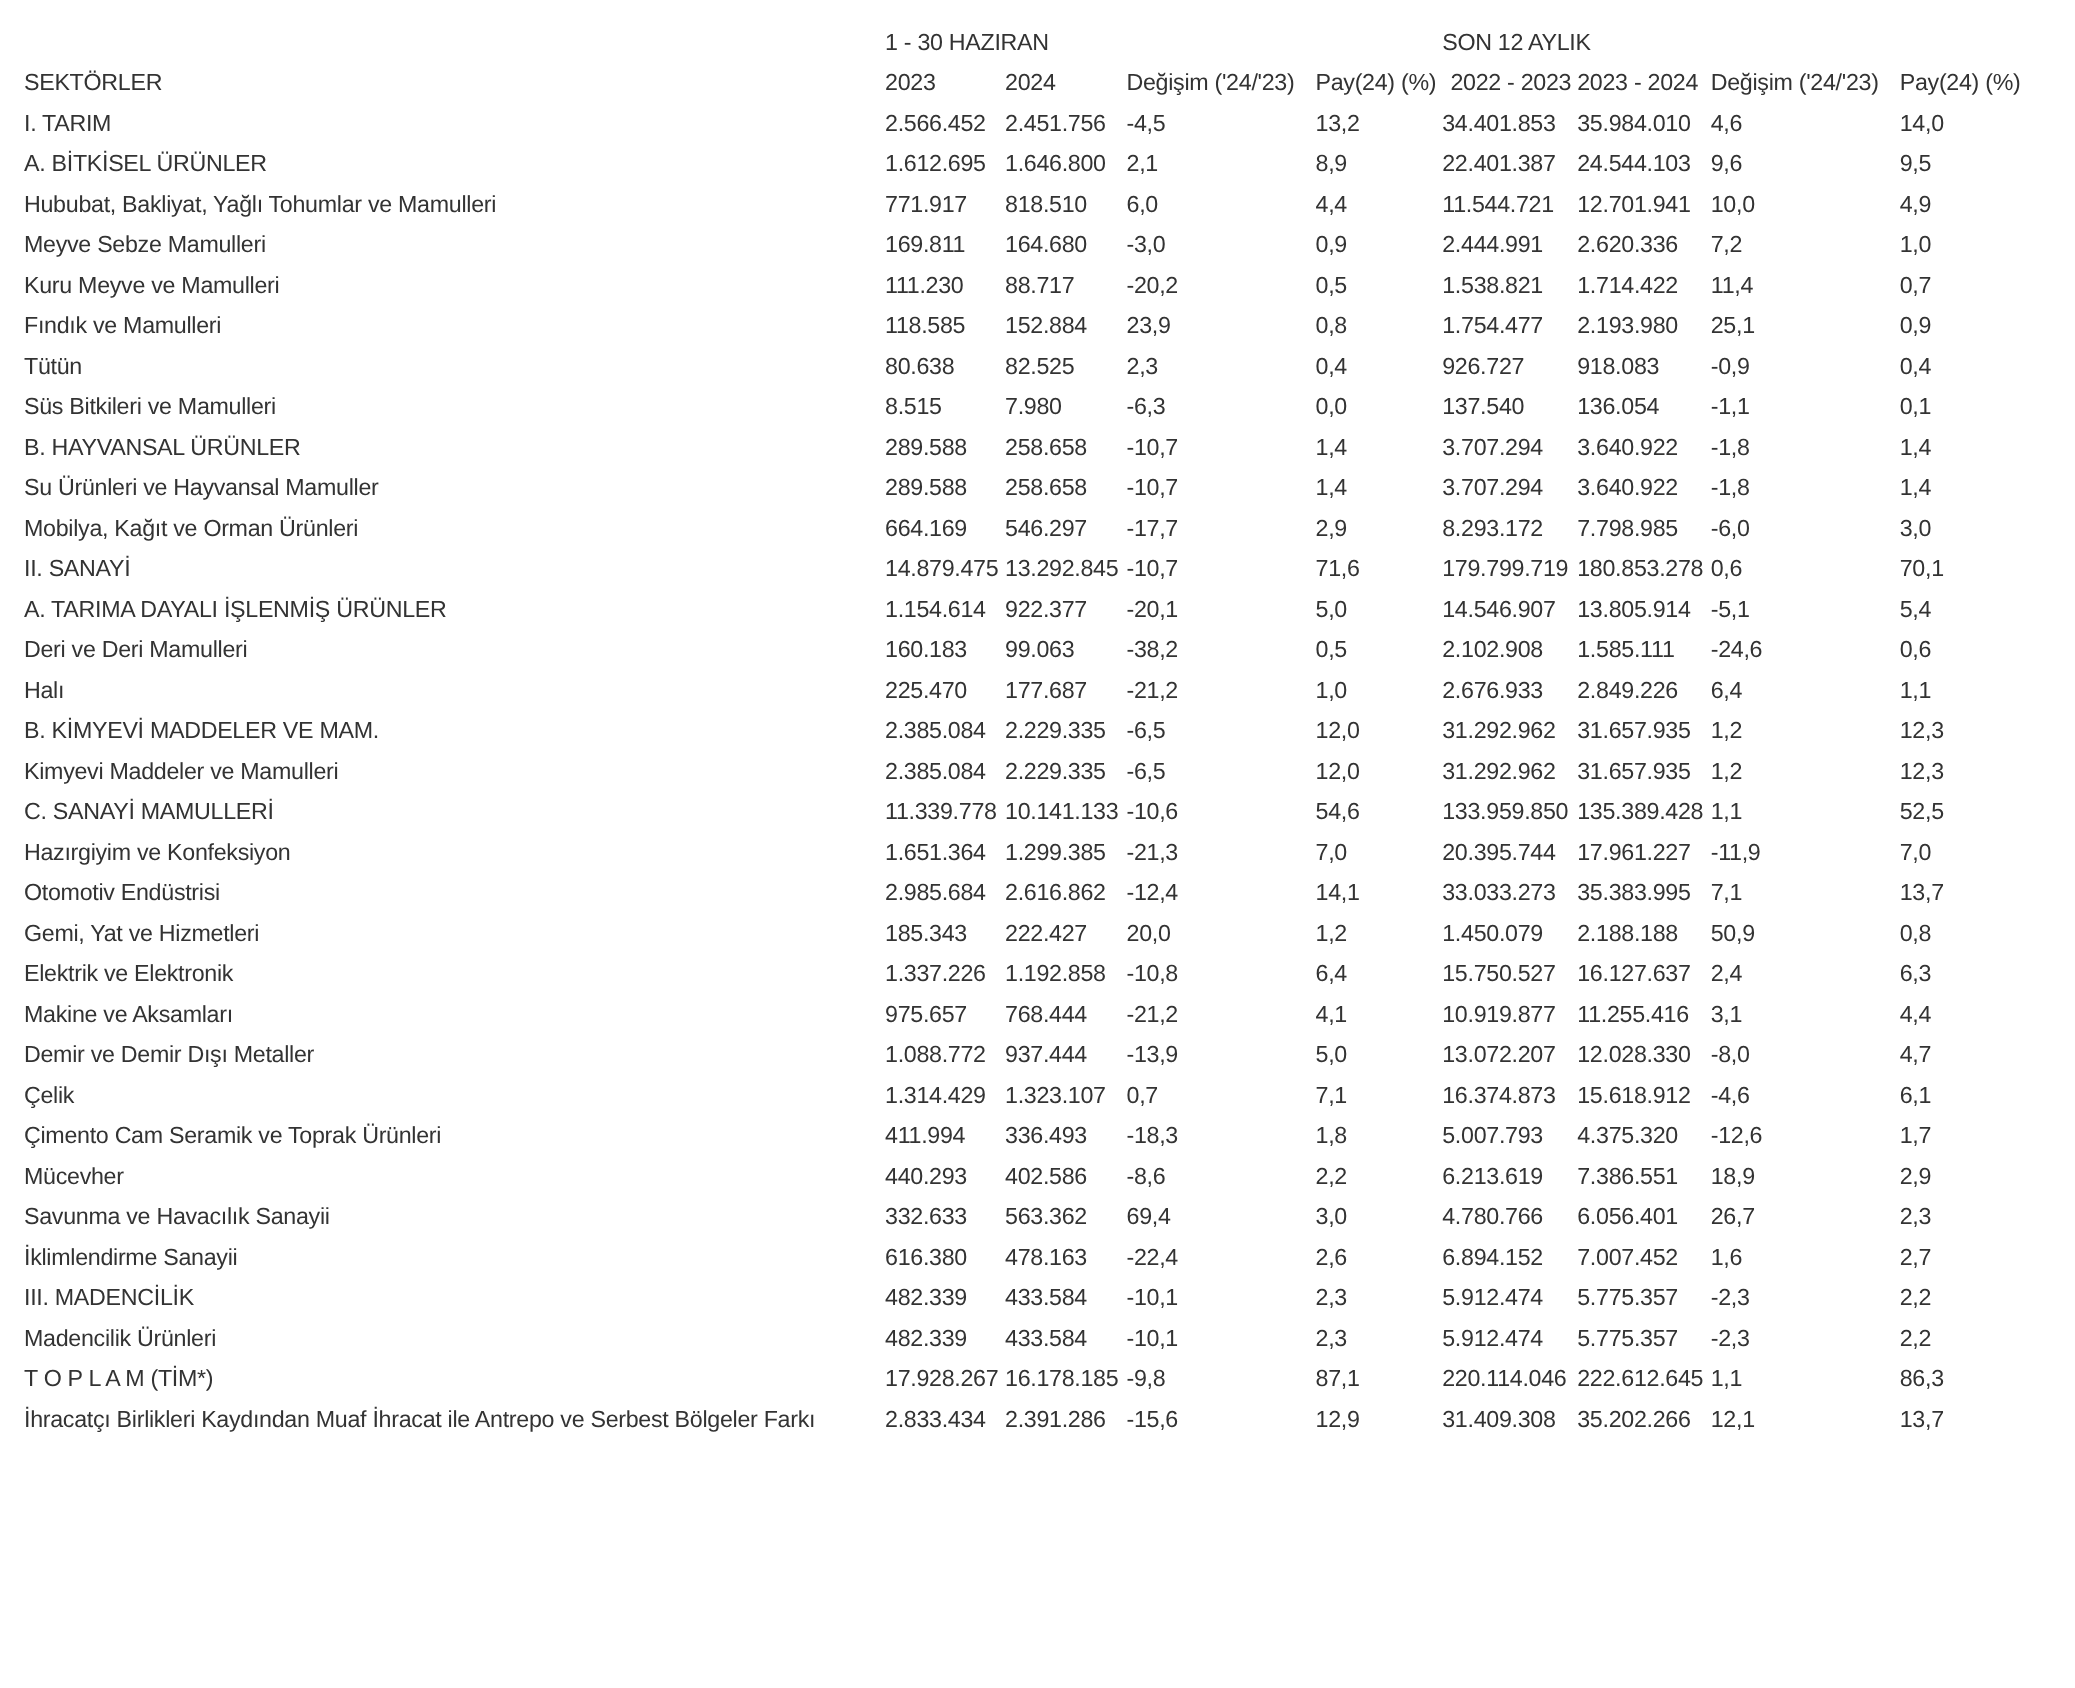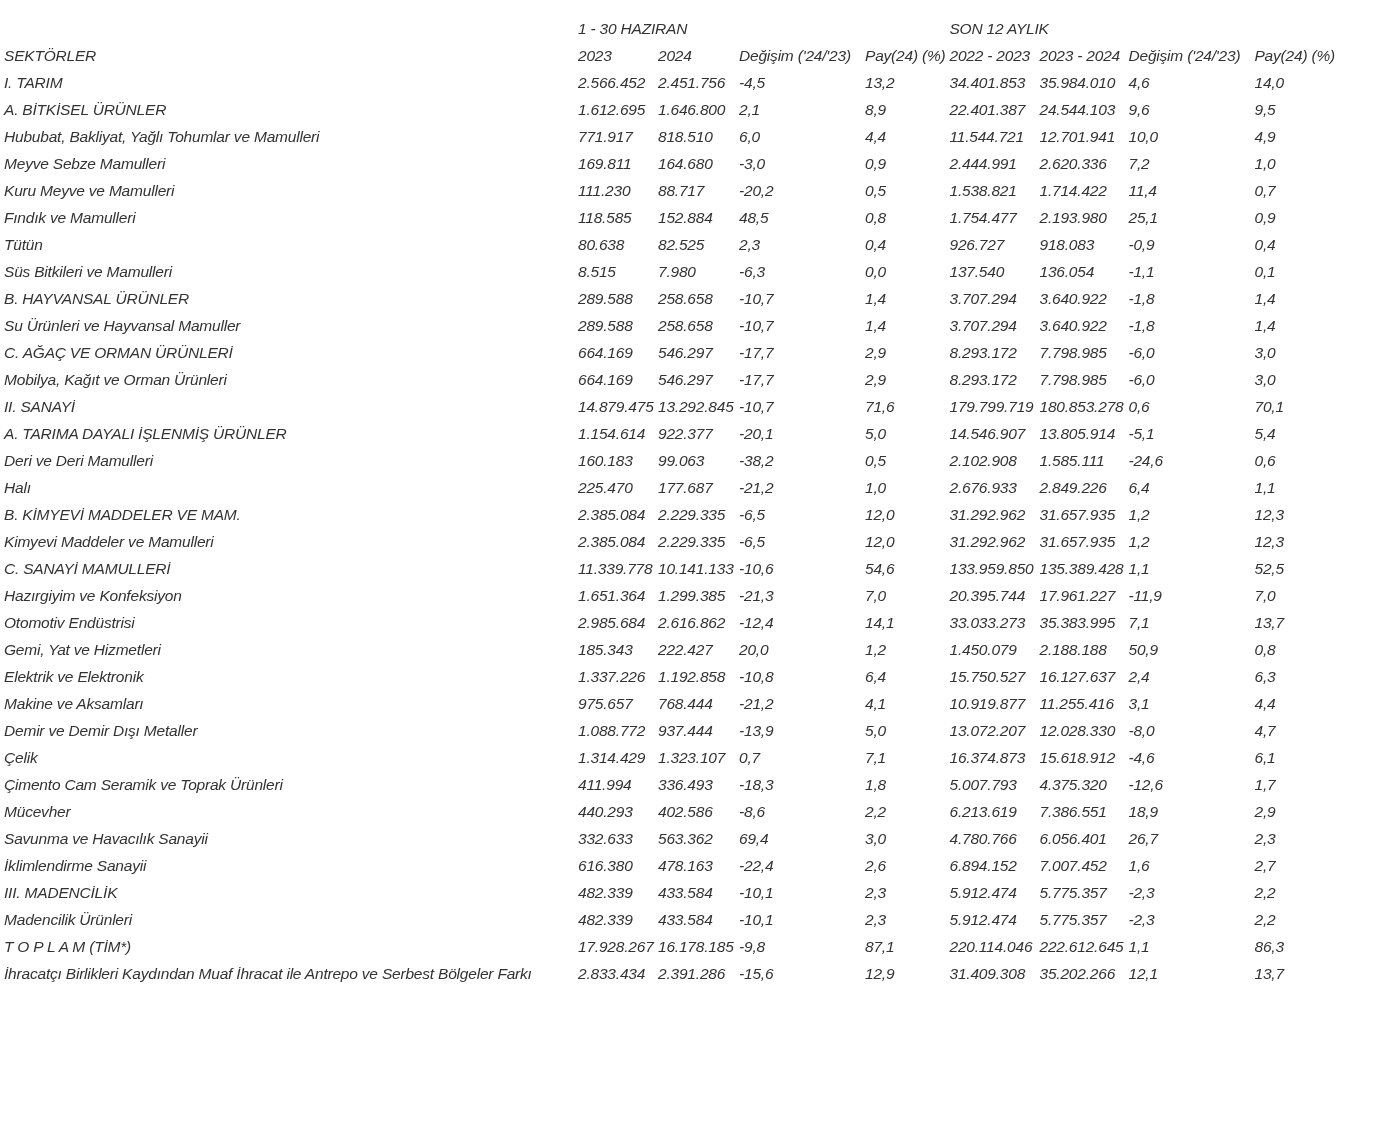--- a/index.html
+++ b/index.html
@@ -2,34 +2,34 @@
 <html><head>
 <meta charset="utf-8">
 <style>
   html, body { margin: 0; padding: 0; background: #ffffff; }
   body {
     width: 1383px; height: 1125px; overflow: hidden;
     font-family: "Liberation Sans", "DejaVu Sans", sans-serif;
     color: #333333; font-size: 15.5px;
   }
   table {
-    position: absolute; left: 2px; top: 15px;
-    border-collapse: collapse; border-spacing: 0; font-style: italic;
+    position: absolute; left: 14px; top: 15px;
+    border-collapse: collapse; border-spacing: 0;
   }
   td, th {
     padding: 0 2px; height: 27px; line-height: 27px;
     white-space: nowrap; text-align: left; font-weight: normal;
     vertical-align: middle; letter-spacing: -0.2px;
   }
   .c-label { width: 570px; margin-left: 28px; }
   .c-v1 { width: 76px; }
   .c-v2 { width: 77px; }
   .c-ch { width: 122px; }
   .c-pay { width: 79px; }
-  .c-v3 { width: 86px; }
+  .c-v3 { width: 86px; text-align: right; }
   .c-v4 { width: 85px; }
   .c-ch2 { width: 122px; }
   .c-pay2 { width: 80px; }
 </style>
 </head>
 <body>
 
 <table>
   <thead>
     <tr>
@@ -102,21 +102,21 @@
         <td>0,5</td>
         <td>1.538.821</td>
         <td>1.714.422</td>
         <td>11,4</td>
         <td>0,7</td>
       </tr>
       <tr>
         <td class="c-label">Fındık ve Mamulleri</td>
         <td>118.585</td>
         <td>152.884</td>
-        <td>48,5</td>
+        <td>23,9</td>
         <td>0,8</td>
         <td>1.754.477</td>
         <td>2.193.980</td>
         <td>25,1</td>
         <td>0,9</td>
       </tr>
       <tr>
         <td class="c-label">Tütün</td>
         <td>80.638</td>
         <td>82.525</td>
@@ -154,31 +154,20 @@
         <td>289.588</td>
         <td>258.658</td>
         <td>-10,7</td>
         <td>1,4</td>
         <td>3.707.294</td>
         <td>3.640.922</td>
         <td>-1,8</td>
         <td>1,4</td>
       </tr>
       <tr>
-        <td class="c-label">C. AĞAÇ VE ORMAN ÜRÜNLERİ</td>
-        <td>664.169</td>
-        <td>546.297</td>
-        <td>-17,7</td>
-        <td>2,9</td>
-        <td>8.293.172</td>
-        <td>7.798.985</td>
-        <td>-6,0</td>
-        <td>3,0</td>
-      </tr>
-      <tr>
         <td class="c-label">Mobilya, Kağıt ve Orman Ürünleri</td>
         <td>664.169</td>
         <td>546.297</td>
         <td>-17,7</td>
         <td>2,9</td>
         <td>8.293.172</td>
         <td>7.798.985</td>
         <td>-6,0</td>
         <td>3,0</td>
       </tr>

